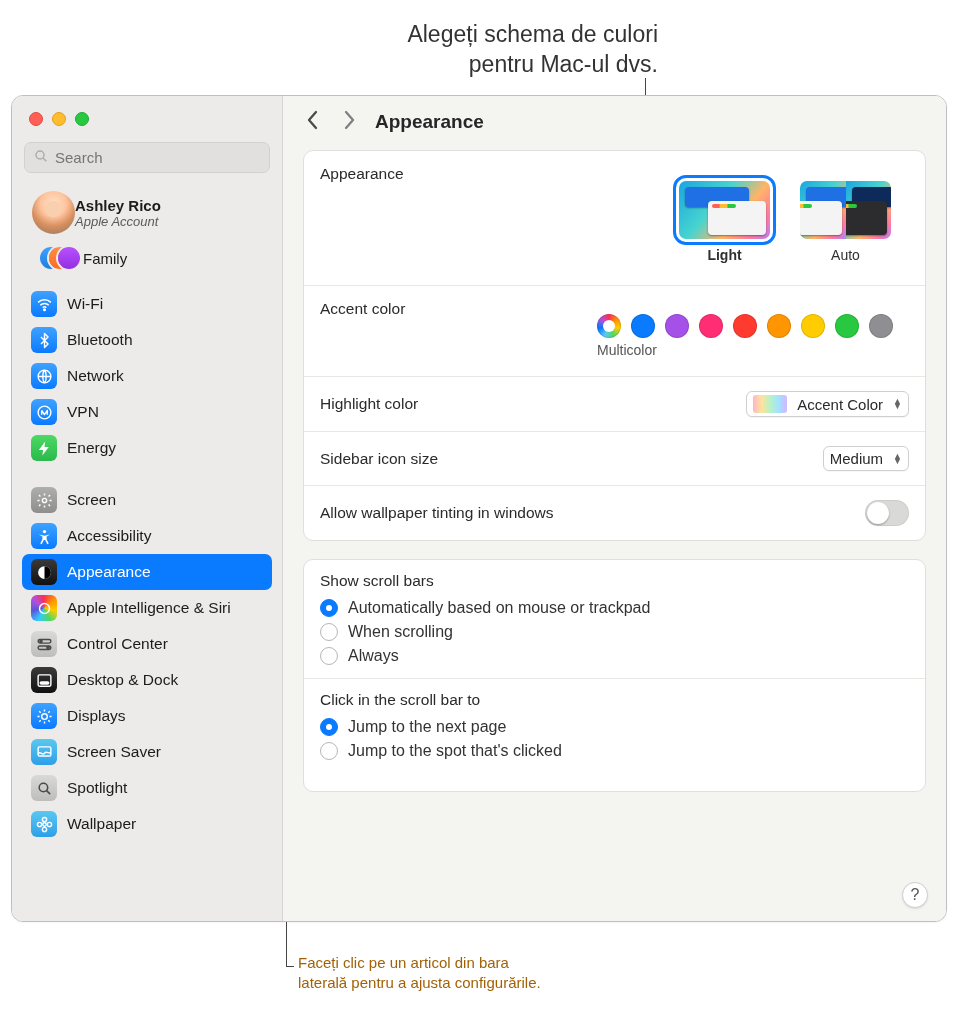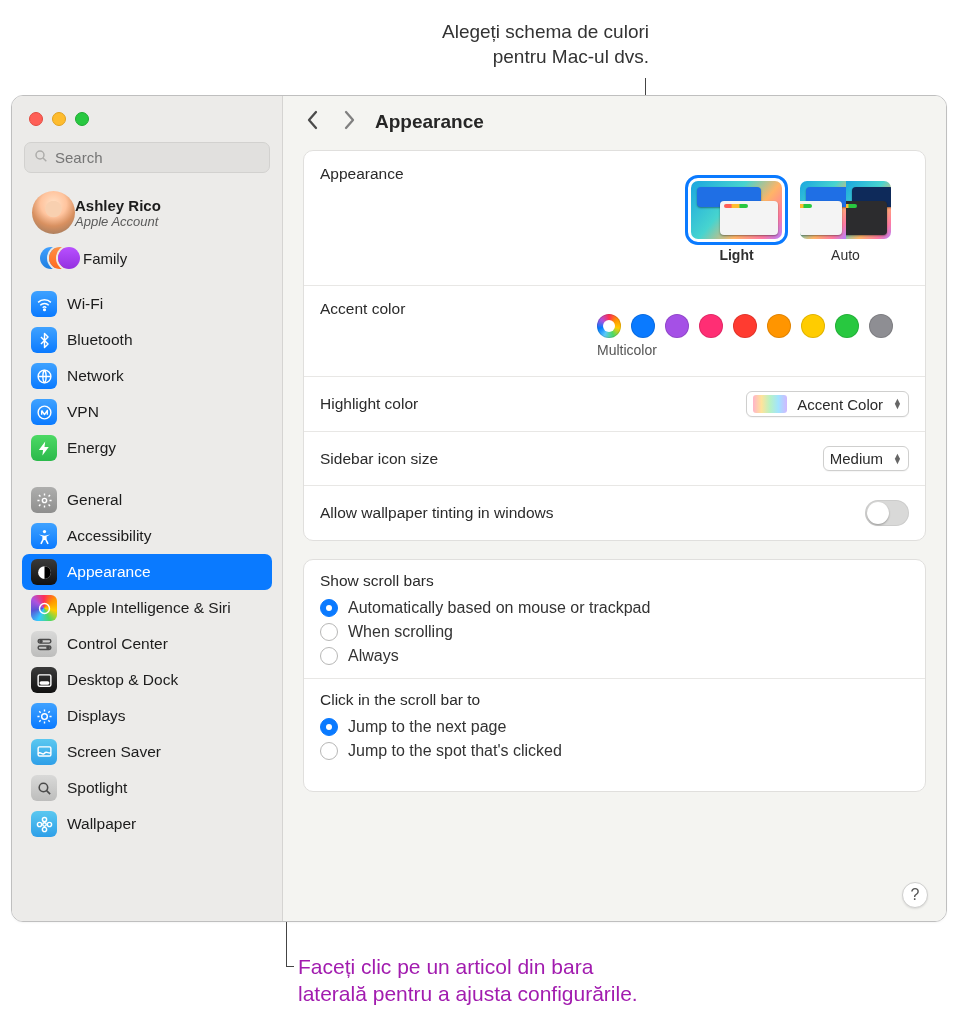--- a/index.html
+++ b/index.html
@@ -8,40 +8,40 @@
     background: #fff;
     width: 958px;
     height: 1013px;
     position: relative;
     font-size: 16px;
     color: #333;
   }
   .callout-top {
     position: absolute;
     top: 20px;
-    right: 309px;
+    right: 300px;
     text-align: right;
-    font-size: 19px;
+    font-size: 23px;
     color: #333;
     line-height: 1.3;
   }
   .callout-top-line {
     position: absolute;
     width: 1px;
     background: #444;
     top: 78px;
     left: 645px;
     height: 82px;
   }
   .callout-bottom {
     position: absolute;
     left: 298px;
     top: 953px;
-    font-size: 21px;
-    color: #a21caf;
+    font-size: 15px;
+    color: #a16207;
     line-height: 1.3;
   }
   .callout-bottom-line-v {
     position: absolute;
     width: 1px;
     background: #444;
     left: 286px;
     top: 622px;
     height: 344px;
   }
@@ -198,21 +198,21 @@
     display:flex; align-items:center; justify-content:space-between;
     padding: 14px 16px;
     border-top:1px solid #e8e7e5;
     gap:16px;
   }
   .row:first-child{ border-top:none; }
   .row-label{ font-size: 15.5px; color:#2a2a2a; }
   .row.col { display:block; padding-bottom: 6px; }
 
   
-  .thumbs{ display:flex; gap:14px; padding: 14px 16px 8px 0; justify-content: flex-end; }
+  .thumbs{ display:flex; gap:26px; padding: 14px 16px 8px 0; justify-content: flex-end; }
   .appearance-row{ align-items:flex-start; }
   .thumb{ text-align:center; }
   .thumb-box{
     width: 95px; height: 62px; border-radius:9px;
     border:2px solid transparent;
     position:relative; overflow:hidden; margin-bottom:6px;
     cursor:pointer;
   }
   .thumb.selected .thumb-box{
     outline:3px solid #0a7aff;
@@ -398,21 +398,21 @@
           <span>Energy</span>
         </div>
         <div class="side-group-gap"></div>
         <div class="side-item">
           <span class="side-icon ic-gray">
             <svg viewBox="0 0 24 24" fill="none" stroke="currentColor" stroke-width="2">
               <circle cx="12" cy="12" r="3"></circle>
               <path d="M12 2v3M12 19v3M4.2 4.2l2.1 2.1M17.7 17.7l2.1 2.1M2 12h3M19 12h3M4.2 19.8l2.1-2.1M17.7 6.3l2.1-2.1"></path>
             </svg>
           </span>
-          <span>General</span>
+          <span>Screen</span>
         </div>
         <div class="side-item">
           <span class="side-icon ic-blue">
             <svg viewBox="0 0 24 24" fill="currentColor">
               <circle cx="12" cy="5" r="2.3"></circle>
               <path d="M4 9l8 2 8-2-5 3v4l3 6-2 1-3-6h-2l-3 6-2-1 3-6v-4z"></path>
             </svg>
           </span>
           <span>Accessibility</span>
         </div>

